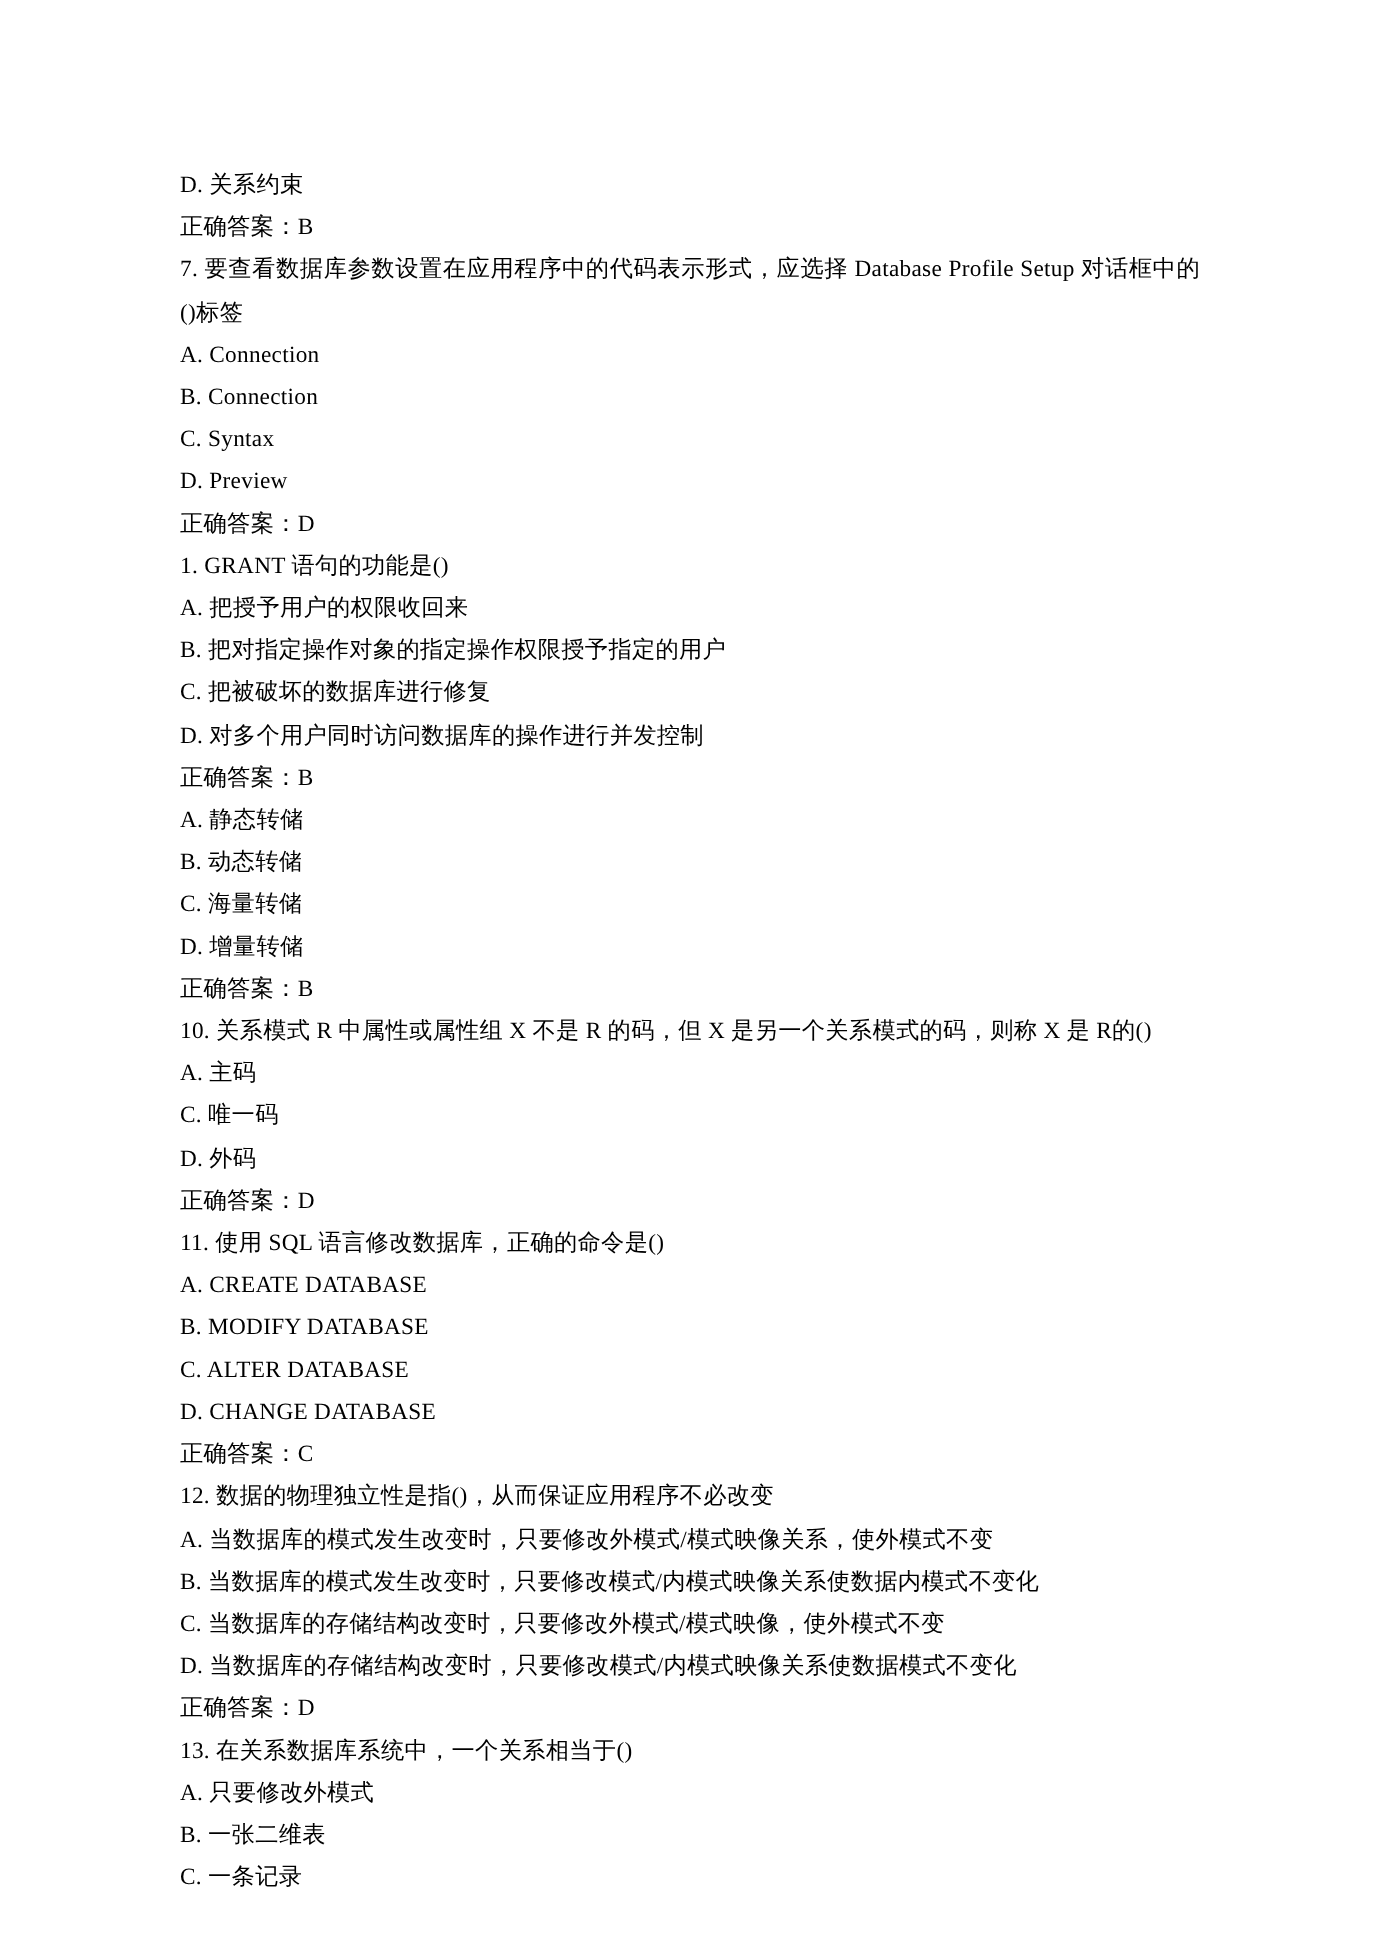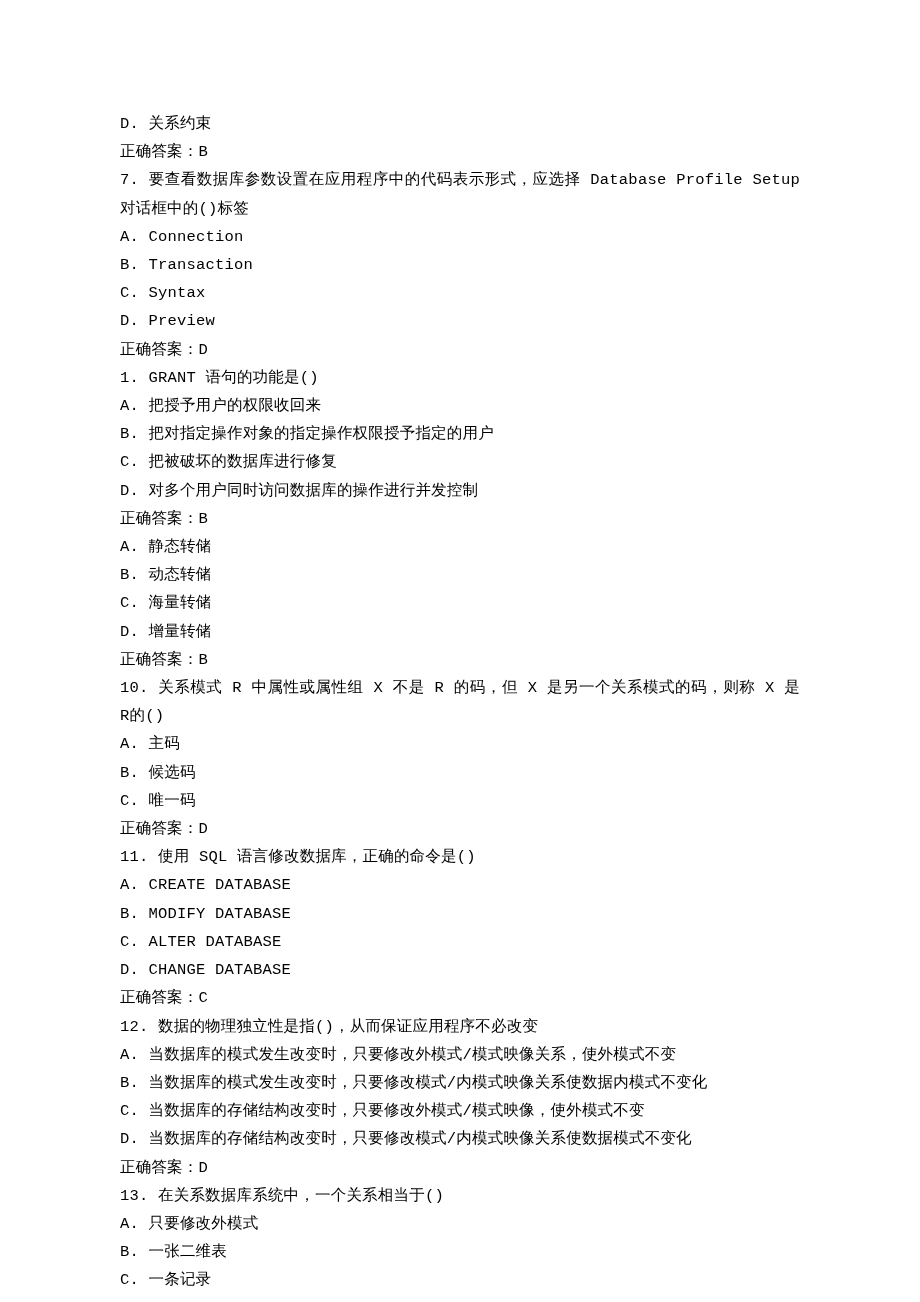--- a/index.html
+++ b/index.html
@@ -13,50 +13,49 @@
     }
     .page {
       width: 920px;
       min-height: 1302px;
       padding: 110px 120px 0 120px;
       box-sizing: border-box;
     }
     .line {
       text-align: justify;
       letter-spacing: 0.2px;
-      font-family: Liberation Mono, monospace;
     }
   </style>
 </head>
 <body>
 
 <div class="page">
   <div class="line">D. 关系约束</div>
   <div class="line">正确答案：B</div>
   <div class="line">7.   要查看数据库参数设置在应用程序中的代码表示形式，应选择 Database Profile Setup 对话框中的()标签</div>
   <div class="line">A. Connection</div>
-  <div class="line">B. Transaction</div>
+  <div class="line">B. Connection</div>
   <div class="line">C. Syntax</div>
   <div class="line">D. Preview</div>
   <div class="line">正确答案：D</div>
   <div class="line">1.   GRANT 语句的功能是()</div>
   <div class="line">A. 把授予用户的权限收回来</div>
   <div class="line">B. 把对指定操作对象的指定操作权限授予指定的用户</div>
   <div class="line">C. 把被破坏的数据库进行修复</div>
   <div class="line">D. 对多个用户同时访问数据库的操作进行并发控制</div>
   <div class="line">正确答案：B</div>
   <div class="line">A. 静态转储</div>
   <div class="line">B. 动态转储</div>
   <div class="line">C. 海量转储</div>
   <div class="line">D. 增量转储</div>
   <div class="line">正确答案：B</div>
   <div class="line">10.   关系模式 R 中属性或属性组 X 不是 R 的码，但 X 是另一个关系模式的码，则称 X 是 R的()</div>
   <div class="line">A. 主码</div>
-  <div class="line">B. 候选码</div>
   <div class="line">C. 唯一码</div>
+  <div class="line">D. 外码</div>
   <div class="line">正确答案：D</div>
   <div class="line">11.   使用 SQL 语言修改数据库，正确的命令是()</div>
   <div class="line">A. CREATE DATABASE</div>
   <div class="line">B. MODIFY DATABASE</div>
   <div class="line">C. ALTER DATABASE</div>
   <div class="line">D. CHANGE DATABASE</div>
   <div class="line">正确答案：C</div>
   <div class="line">12.   数据的物理独立性是指()，从而保证应用程序不必改变</div>
   <div class="line">A. 当数据库的模式发生改变时，只要修改外模式/模式映像关系，使外模式不变</div>
   <div class="line">B. 当数据库的模式发生改变时，只要修改模式/内模式映像关系使数据内模式不变化</div>

